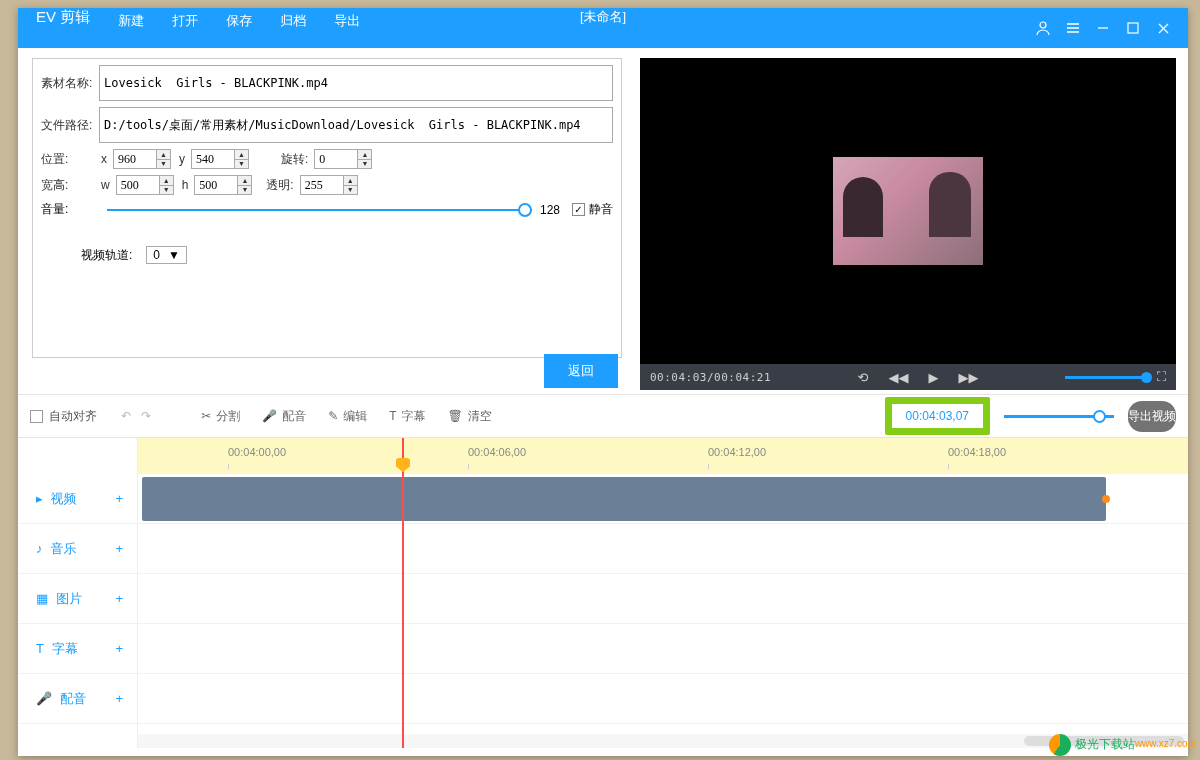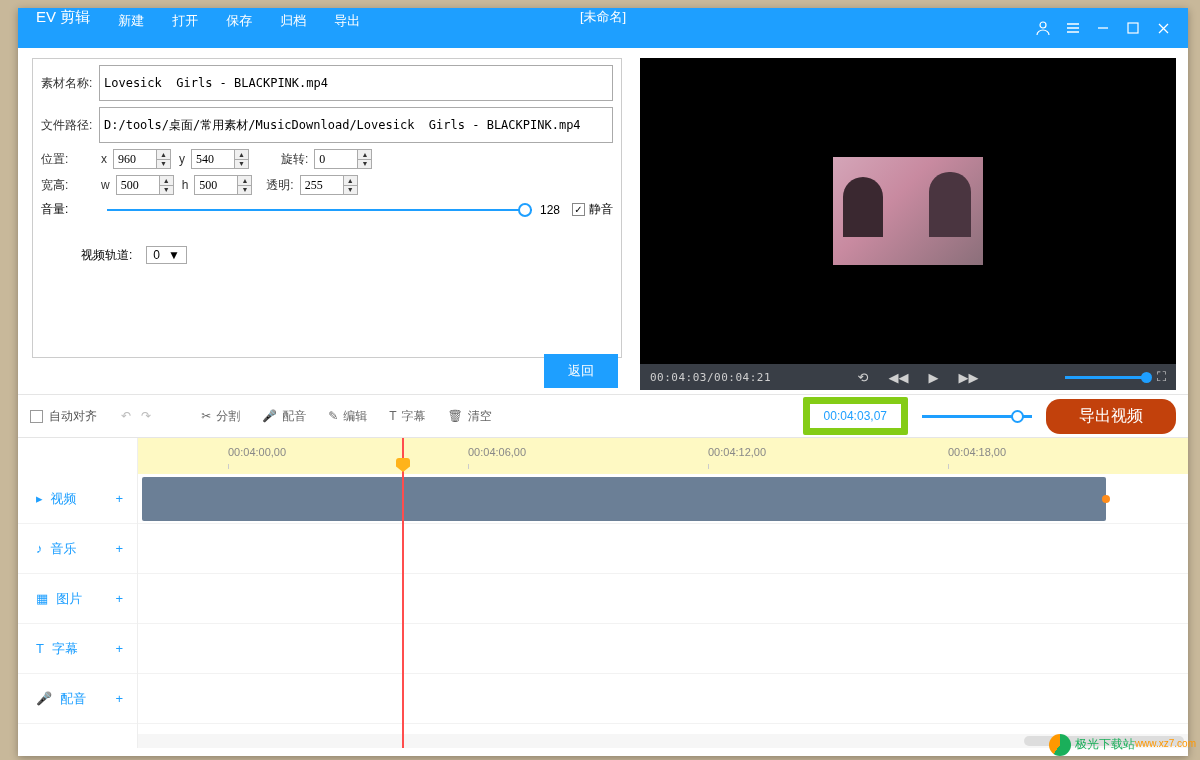--- a/index.html
+++ b/index.html
@@ -54,21 +54,21 @@
 .prog-thumb { position:absolute; right:-5px; top:-4px; width:11px; height:11px; border-radius:50%; background:#1e9fff; }
 
 
 .toolbar { height:44px; border-top:1px solid #e5e5e5; border-bottom:1px solid #e5e5e5; display:flex; align-items:center; padding:0 12px; font-size:12px; color:#555; }
 .chk2 { width:13px; height:13px; border:1px solid #999; margin-right:6px; }
 .tb-item { display:flex; align-items:center; gap:5px; margin-left:22px; cursor:pointer; color:#666; }
 .tb-undo { margin-left:24px; color:#bbb; cursor:pointer; }
 .tb-time { margin-left:auto; border:7px solid #84cc16; padding:5px 14px; color:#1e9fff; font-family:Liberation Sans, sans-serif; border-radius:2px; }
 .tb-slider { width:110px; height:3px; background:#1e9fff; margin:0 14px; position:relative; }
 .tb-slider-thumb { position:absolute; right:8px; top:-5px; width:13px; height:13px; background:#fff; border:2px solid #1e9fff; border-radius:50%; }
-.export-btn { background:#c2410c; color:#fff; border:none; padding:7px 33px; border-radius:14px; font-size:16px; cursor:pointer; }
+.export-btn { background:#737373; color:#fff; border:none; padding:7px 0; border-radius:14px; font-size:12px; cursor:pointer; }
 
 
 .timeline { height:310px; display:flex; position:relative; }
 .tl-labels { width:120px; border-right:1px solid #eee; }
 .ruler-space { height:36px; }
 .tl-track-label { height:50px; display:flex; align-items:center; gap:8px; padding-left:18px; color:#1e9fff; font-size:13px; border-bottom:1px solid #f2f2f2; cursor:pointer; }
 .tl-track-label .plus { margin-left:auto; margin-right:14px; color:#1e9fff; }
 .tl-body { flex:1; position:relative; overflow:hidden; }
 .ruler { height:36px; background:#fef9c3; position:relative; font-size:11px; color:#888; font-family:monospace; }
 .ruler-mark { position:absolute; top:8px; }

